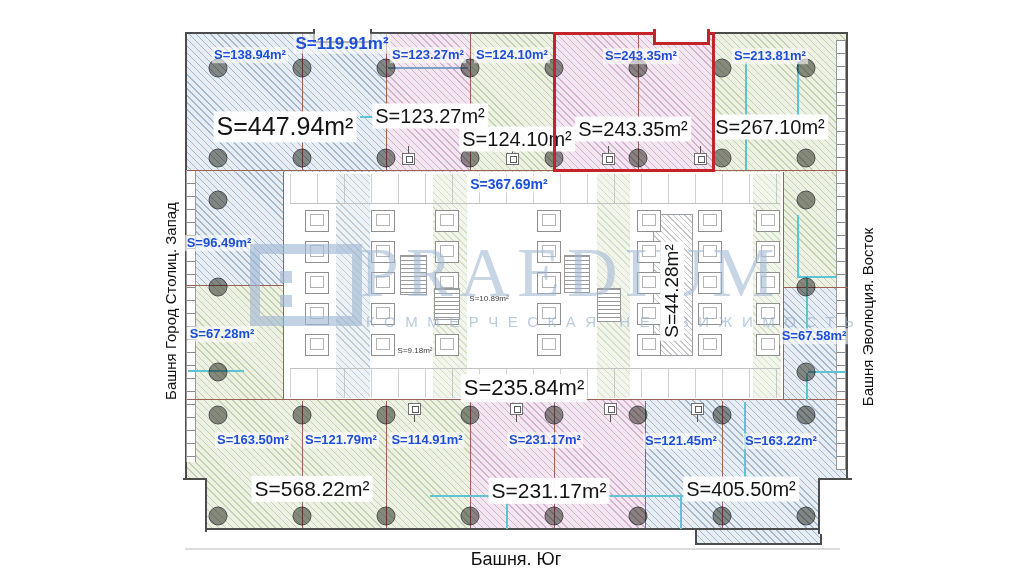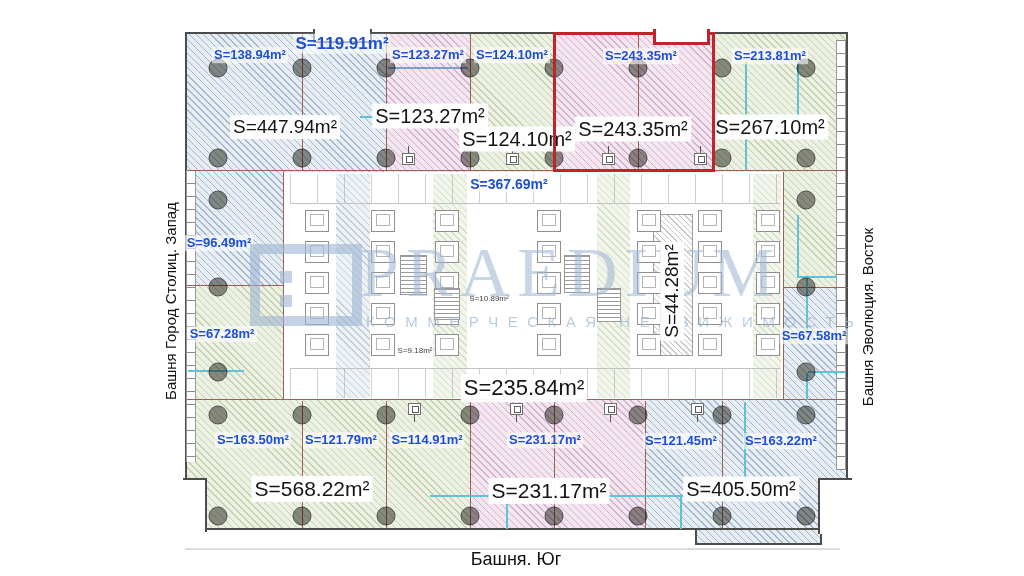--- a/index.html
+++ b/index.html
@@ -219,21 +219,21 @@
       <div class="abs door top" style="left: 402px; top: 153px;"></div>
       <div class="abs door top" style="left: 506px; top: 153px;"></div>
       <div class="abs door top" style="left: 602px; top: 153px;"></div>
       <div class="abs door top" style="left: 694px; top: 153px;"></div>
       <div class="abs door bot" style="left: 408px; top: 403px;"></div>
       <div class="abs door bot" style="left: 510px; top: 403px;"></div>
       <div class="abs door bot" style="left: 604px; top: 403px;"></div>
       <div class="abs door bot" style="left: 691px; top: 403px;"></div>
     </div>
   <div id="labels">
-      <div class="abs lblL" style="left: 285px; top: 127px; font-size: 19px;">S=447.94m²</div>
+      <div class="abs lblL" style="left: 285px; top: 127px; font-size: 25px;">S=447.94m²</div>
       <div class="abs lblL" style="left: 430px; top: 116px; font-size: 20px;">S=123.27m²</div>
       <div class="abs lblL" style="left: 517px; top: 139px; font-size: 20px;">S=124.10m²</div>
       <div class="abs lblL" style="left: 633px; top: 129px; font-size: 20px;">S=243.35m²</div>
       <div class="abs lblL" style="left: 770px; top: 127px; font-size: 20px;">S=267.10m²</div>
       <div class="abs lblL" style="left: 524px; top: 388px; font-size: 22px;">S=235.84m²</div>
       <div class="abs lblL rot" style="left: 672px; top: 291px; font-size: 19px;">S=44.28m²</div>
       <div class="abs lblL" style="left: 312px; top: 489px; font-size: 21px;">S=568.22m²</div>
       <div class="abs lblL" style="left: 549px; top: 491px; font-size: 21px;">S=231.17m²</div>
       <div class="abs lblL" style="left: 741px; top: 489px; font-size: 20px;">S=405.50m²</div>
       <div class="abs lblF" style="left: 250px; top: 55px; font-size: 13px;">S=138.94m²</div>

